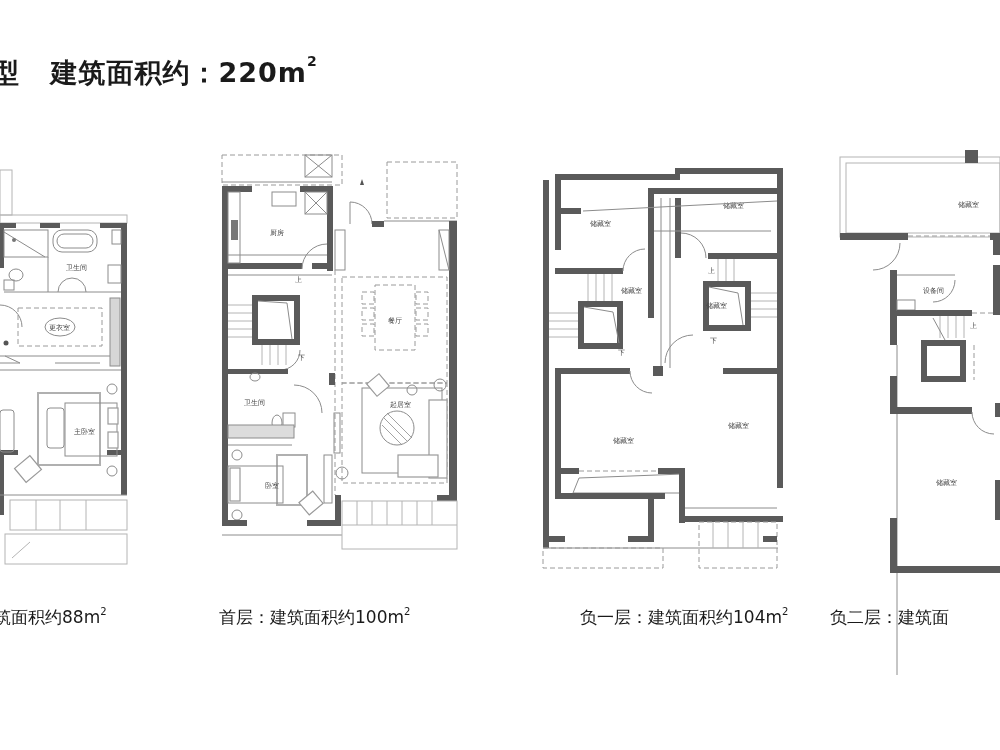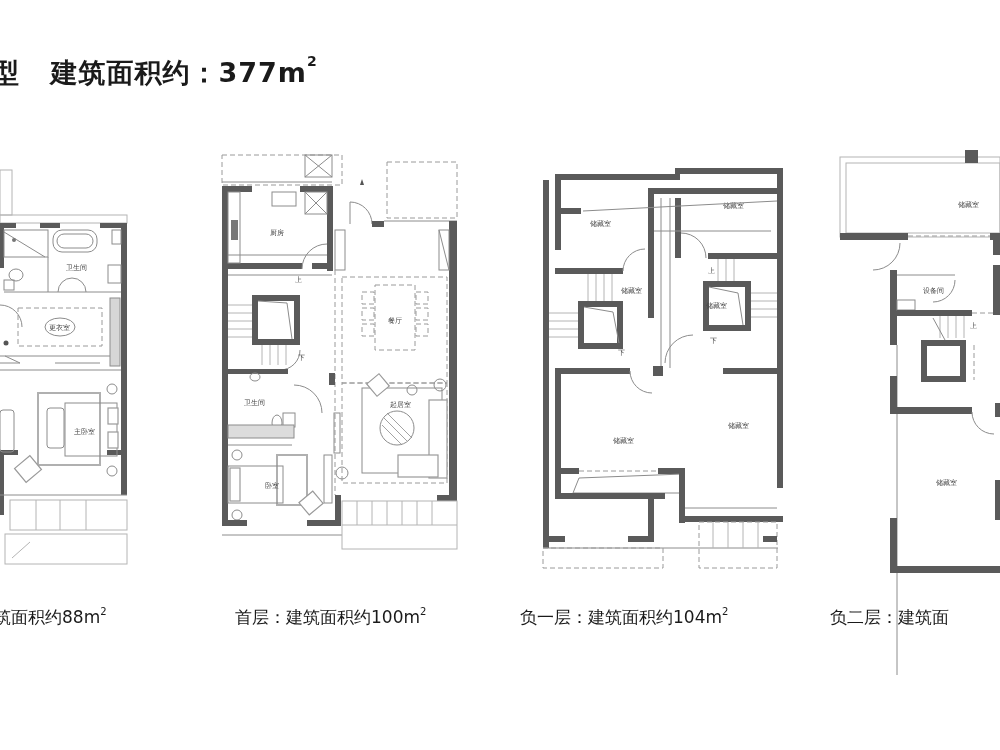--- a/index.html
+++ b/index.html
@@ -15,21 +15,21 @@
   .lt{stroke:#b4b4b4;stroke-width:1;fill:none;}
   .ds{stroke:#9a9a9a;stroke-width:1;fill:none;stroke-dasharray:5 3;}
   .fur{stroke:#9a9a9a;stroke-width:1.2;fill:#fff;}
   .lbl{font-size:7px;fill:#444;font-family:"DejaVu Sans",sans-serif;}
 </style>
 </head>
 <body>
 
 <div class="title">
   <span class="type">型</span>
-  <span class="area"><span>建筑面积约：377m</span><sup>2</sup></span>
+  <span class="area"><span>建筑面积约：220m</span><sup>2</sup></span>
 </div>
 
 <svg class="plan" style="left:0;top:160px" width="140" height="420" viewBox="0 0 140 420">
 
   <rect class="lt" x="0" y="10" width="12" height="45"></rect>
   <rect class="lt" x="0" y="55" width="127" height="8"></rect>
 
   <rect class="w" x="0" y="63" width="16" height="5"></rect>
   <rect class="w" x="40" y="63" width="20" height="5"></rect>
   <rect class="w" x="100" y="63" width="27" height="5"></rect>
@@ -328,15 +328,15 @@
   <rect class="w" x="50" y="257" width="82" height="7"></rect>
   <path class="ln" d="M132 262 A22 22 0 0 0 154 284"></path>
   <rect class="w" x="155" y="253" width="5" height="14"></rect>
   <text class="lbl" x="96" y="335">储藏室</text>
   <rect class="w" x="50" y="368" width="7" height="55"></rect>
   <rect class="w" x="50" y="416" width="110" height="7"></rect>
   <rect class="w" x="155" y="330" width="5" height="40"></rect>
 </svg>
 
 <div class="caption" style="left:-6px"><span>筑面积约88m</span><sup>2</sup></div>
-<div class="caption" style="left:235px"><span>首层：建筑面积约100m</span><sup>2</sup></div>
-<div class="caption" style="left:520px"><span>负一层：建筑面积约104m</span><sup>2</sup></div>
+<div class="caption" style="left:219px"><span>首层：建筑面积约100m</span><sup>2</sup></div>
+<div class="caption" style="left:580px"><span>负一层：建筑面积约104m</span><sup>2</sup></div>
 <div class="caption" style="left:830px"><span>负二层：建筑面</span></div>
 
 </body></html>

